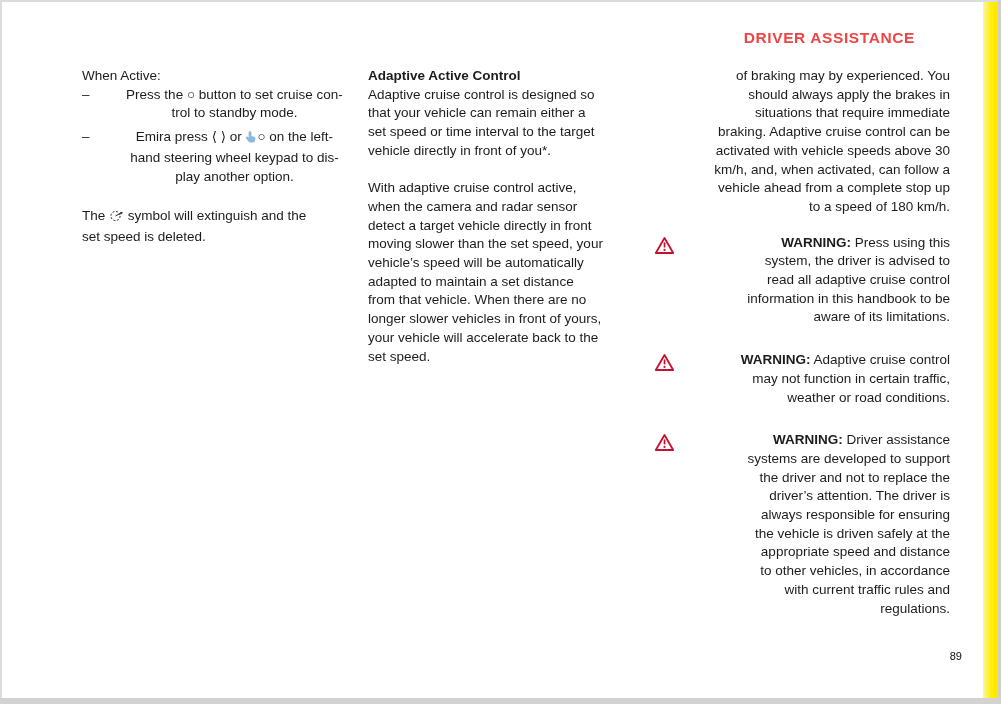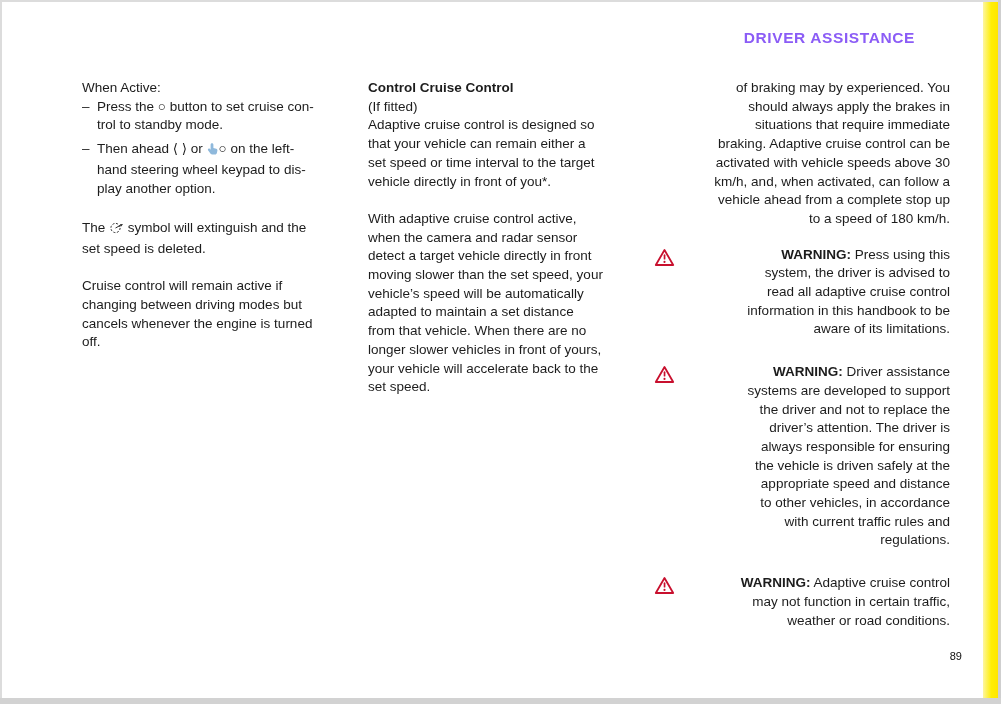--- a/index.html
+++ b/index.html
@@ -9,37 +9,37 @@
   }
   
   .edge-top{position:absolute;top:0;left:0;right:0;height:2px;background:#dcdcdc;}
   .edge-left{position:absolute;top:0;left:0;width:2px;bottom:6px;background:#dcdcdc;}
   .edge-right{position:absolute;top:0;right:0;width:3px;bottom:6px;background:#cfcfcf;}
   .edge-bottom{position:absolute;left:0;right:0;bottom:0;height:6px;background:#d2d2d2;}
   .yellow-bar{position:absolute;right:3px;top:2px;bottom:6px;width:15px;
     background:linear-gradient(90deg,#fdf6a0 0%,#ffee06 55%,#ffe600 100%);}
   
   .header{position:absolute;top:29px;right:86px;font-size:15.5px;font-weight:bold;
-    letter-spacing:0.6px;color:#8b5cf6;}
+    letter-spacing:0.6px;color:#ef4444;}
   
-  .col{position:absolute;top:67px;font-size:13.5px;line-height:18.7px;margin-top:12px;}
+  .col{position:absolute;top:67px;font-size:13.5px;line-height:18.7px;}
   .col-1{left:82px;width:290px;}
   .col-2{left:368px;width:290px;}
   .col-3{left:650px;width:300px;text-align:right;}
   .pl{white-space:pre-line;}
   p{margin:0 0 18.7px 0;}
   p.tight{margin-bottom:0;}
   .bold{font-weight:bold;}
   .heading{font-weight:bold;margin:0;}
   .subheading{margin:0 0 0 0;}
   
   .bullets{margin:0 0 21px 0;}
   .bullet{display:flex;margin-bottom:5px;}
   .bullet-dash{flex:0 0 15px;}
-  .bullet-body{flex:1 1 auto;}
+  .bullet-body{flex:1 1 auto;text-align:center;}
   
   .warning{display:flex;margin-top:17px;}
   .warning + .warning{margin-top:24px;}
   .warning-icon-wrap{flex:0 0 25px;padding-top:2px;}
   .warning-body{flex:1 1 auto;width:240px;}
   
   .inline-icon{display:inline-block;vertical-align:-2px;}
   
   .page-number{position:absolute;top:650px;right:39px;font-size:11px;color:#0d0d0d;}
 </style>
@@ -57,42 +57,37 @@
 <div class="col col-1">
   <p class="tight">When Active:</p>
   <div class="bullets">
     <div class="bullet">
         <span class="bullet-dash">–</span>
         <span class="bullet-body pl">Press the ○ button to set cruise con-
 trol to standby mode.</span>
       </div>
     <div class="bullet">
         <span class="bullet-dash">–</span>
-        <span class="bullet-body"><span class="pl">Then ahead ⟨ ⟩ or </span><span class="inline-icon"><svg width="12" height="13" viewBox="0 0 12 13">
+        <span class="bullet-body"><span class="pl">Emira press ⟨ ⟩ or </span><span class="inline-icon"><svg width="12" height="13" viewBox="0 0 12 13">
               <path d="M5 1.2c.9 0 1.4.6 1.4 1.5v3.2l2.8.8c.9.3 1.4 1 1.2 1.9l-.5 2.4c-.2.9-.9 1.5-1.8 1.5H5.2c-.6 0-1.2-.3-1.6-.8L1.2 8.6c-.5-.6-.4-1.4.2-1.8.5-.4 1.2-.3 1.6.2l.6.7V2.7c0-.9.5-1.5 1.4-1.5z" fill="#8fb9dc"></path>
             </svg></span><span class="pl">○ on the left-
 hand steering wheel keypad to dis-
 play another option.</span></span>
       </div>
   </div>
   <p><span class="pl">The </span><span class="inline-icon"><svg width="15" height="13" viewBox="0 0 15 13">
           <circle cx="6.5" cy="7" r="4.6" fill="none" stroke="#2a2a2a" stroke-width="1" stroke-dasharray="2 1.6"></circle>
           <path d="M6.5 7L12.2 3.9" stroke="#2a2a2a" stroke-width="1" fill="none"></path>
           <path d="M14 3l-3.1.2 1.4 2.2z" fill="#2a2a2a"></path>
         </svg></span><span class="pl"> symbol will extinguish and the
 set speed is deleted.</span></p>
-  <p class="pl">Cruise control will remain active if
-changing between driving modes but
-cancels whenever the engine is turned
-off.</p>
 </div>
 
 <div class="col col-2">
-  <p class="heading">Control Cruise Control</p>
-  <p class="subheading">(If fitted)</p>
+  <p class="heading">Adaptive Active Control</p>
   <p class="pl">Adaptive cruise control is designed so
 that your vehicle can remain either a
 set speed or time interval to the target
 vehicle directly in front of you*.</p>
   <p class="pl">With adaptive cruise control active,
 when the camera and radar sensor
 detect a target vehicle directly in front
 moving slower than the set speed, your
 vehicle’s speed will be automatically
 adapted to maintain a set distance
@@ -124,37 +119,37 @@
 information in this handbook to be
 aware of its limitations.</span></span>
   </div>
 
   <div class="warning">
     <span class="warning-icon-wrap"><svg width="21" height="19" viewBox="0 0 21 19">
           <path d="M10.5 2L19.2 17H1.8Z" fill="none" stroke="#c8102e" stroke-width="1.8" stroke-linejoin="round"></path>
           <rect x="9.7" y="6.3" width="1.7" height="5.2" rx="0.85" fill="#c8102e"></rect>
           <circle cx="10.5" cy="13.9" r="1.05" fill="#c8102e"></circle>
         </svg></span>
+    <span class="warning-body"><b class="bold">WARNING:</b><span class="pl"> Adaptive cruise control
+may not function in certain traffic,
+weather or road conditions.</span></span>
+  </div>
+
+  <div class="warning">
+    <span class="warning-icon-wrap"><svg width="21" height="19" viewBox="0 0 21 19">
+          <path d="M10.5 2L19.2 17H1.8Z" fill="none" stroke="#c8102e" stroke-width="1.8" stroke-linejoin="round"></path>
+          <rect x="9.7" y="6.3" width="1.7" height="5.2" rx="0.85" fill="#c8102e"></rect>
+          <circle cx="10.5" cy="13.9" r="1.05" fill="#c8102e"></circle>
+        </svg></span>
     <span class="warning-body"><b class="bold">WARNING:</b><span class="pl"> Driver assistance
 systems are developed to support
 the driver and not to replace the
 driver’s attention. The driver is
 always responsible for ensuring
 the vehicle is driven safely at the
 appropriate speed and distance
 to other vehicles, in accordance
 with current traffic rules and
 regulations.</span></span>
   </div>
-
-  <div class="warning">
-    <span class="warning-icon-wrap"><svg width="21" height="19" viewBox="0 0 21 19">
-          <path d="M10.5 2L19.2 17H1.8Z" fill="none" stroke="#c8102e" stroke-width="1.8" stroke-linejoin="round"></path>
-          <rect x="9.7" y="6.3" width="1.7" height="5.2" rx="0.85" fill="#c8102e"></rect>
-          <circle cx="10.5" cy="13.9" r="1.05" fill="#c8102e"></circle>
-        </svg></span>
-    <span class="warning-body"><b class="bold">WARNING:</b><span class="pl"> Adaptive cruise control
-may not function in certain traffic,
-weather or road conditions.</span></span>
-  </div>
 </div>
 
 <div class="page-number">89</div>
 
 </body></html>

